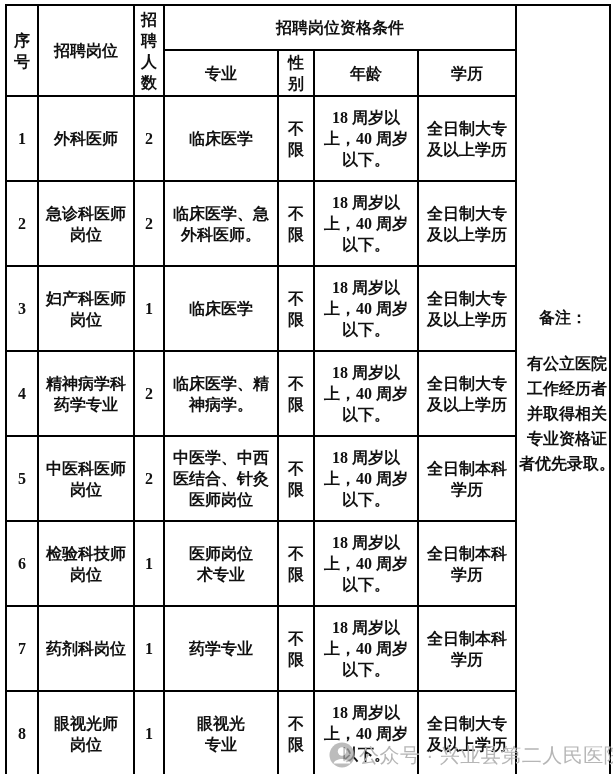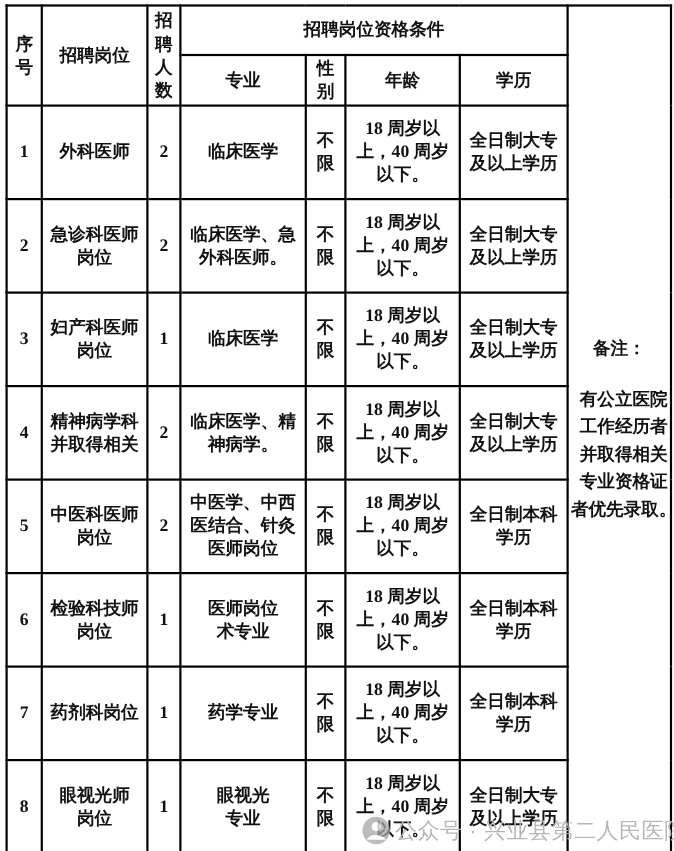--- a/index.html
+++ b/index.html
@@ -140,21 +140,21 @@
       <td>不限</td>
       <td class="age-cell">18 周岁以
 上，40 周岁
 以下。</td>
       <td>全日制大专
 及以上学历</td>
     </tr>
     <tr class="drow">
       <td>4</td>
       <td>精神病学科
-并取得相关</td>
+药学专业</td>
       <td>2</td>
       <td>临床医学、精
 神病学。</td>
       <td>不限</td>
       <td class="age-cell">18 周岁以
 上，40 周岁
 以下。</td>
       <td>全日制大专
 及以上学历</td>
     </tr>

